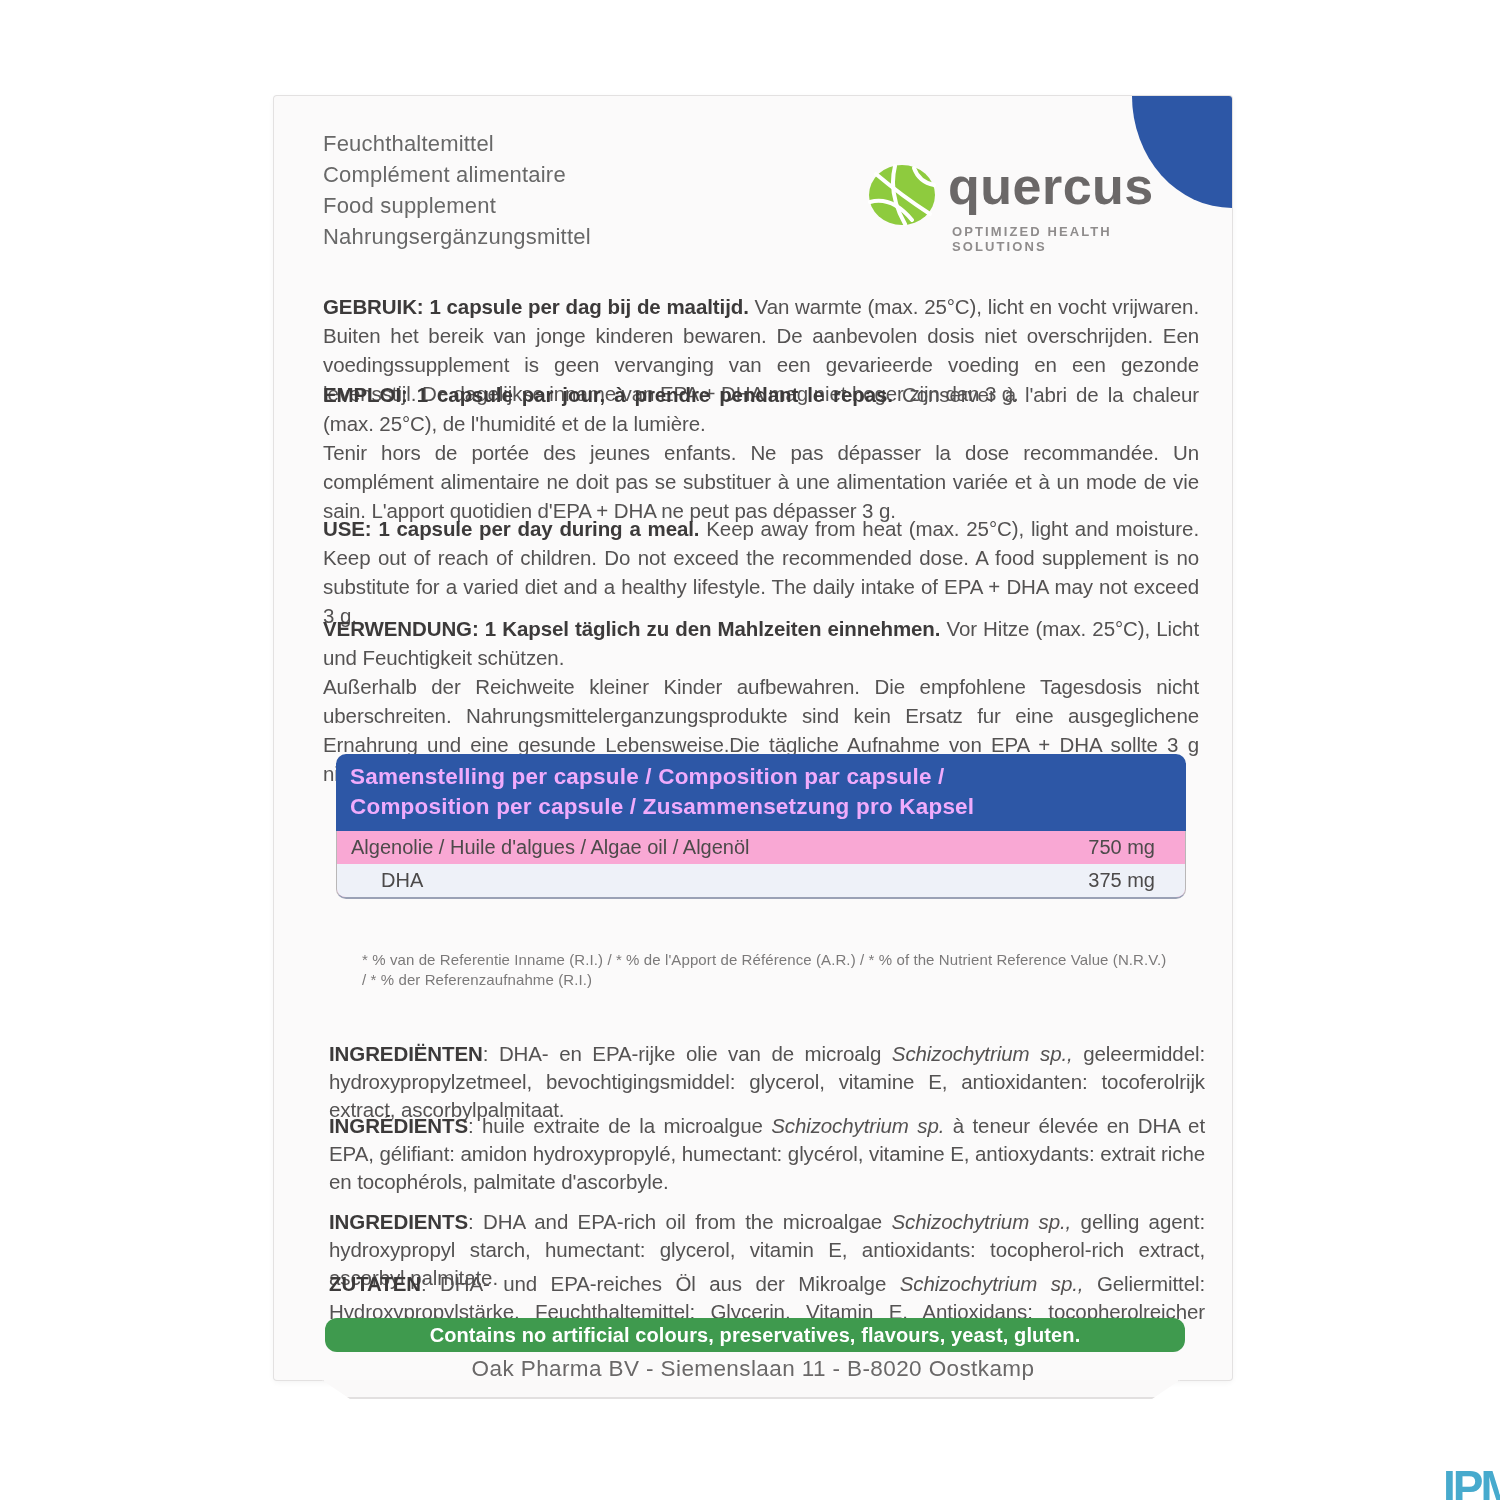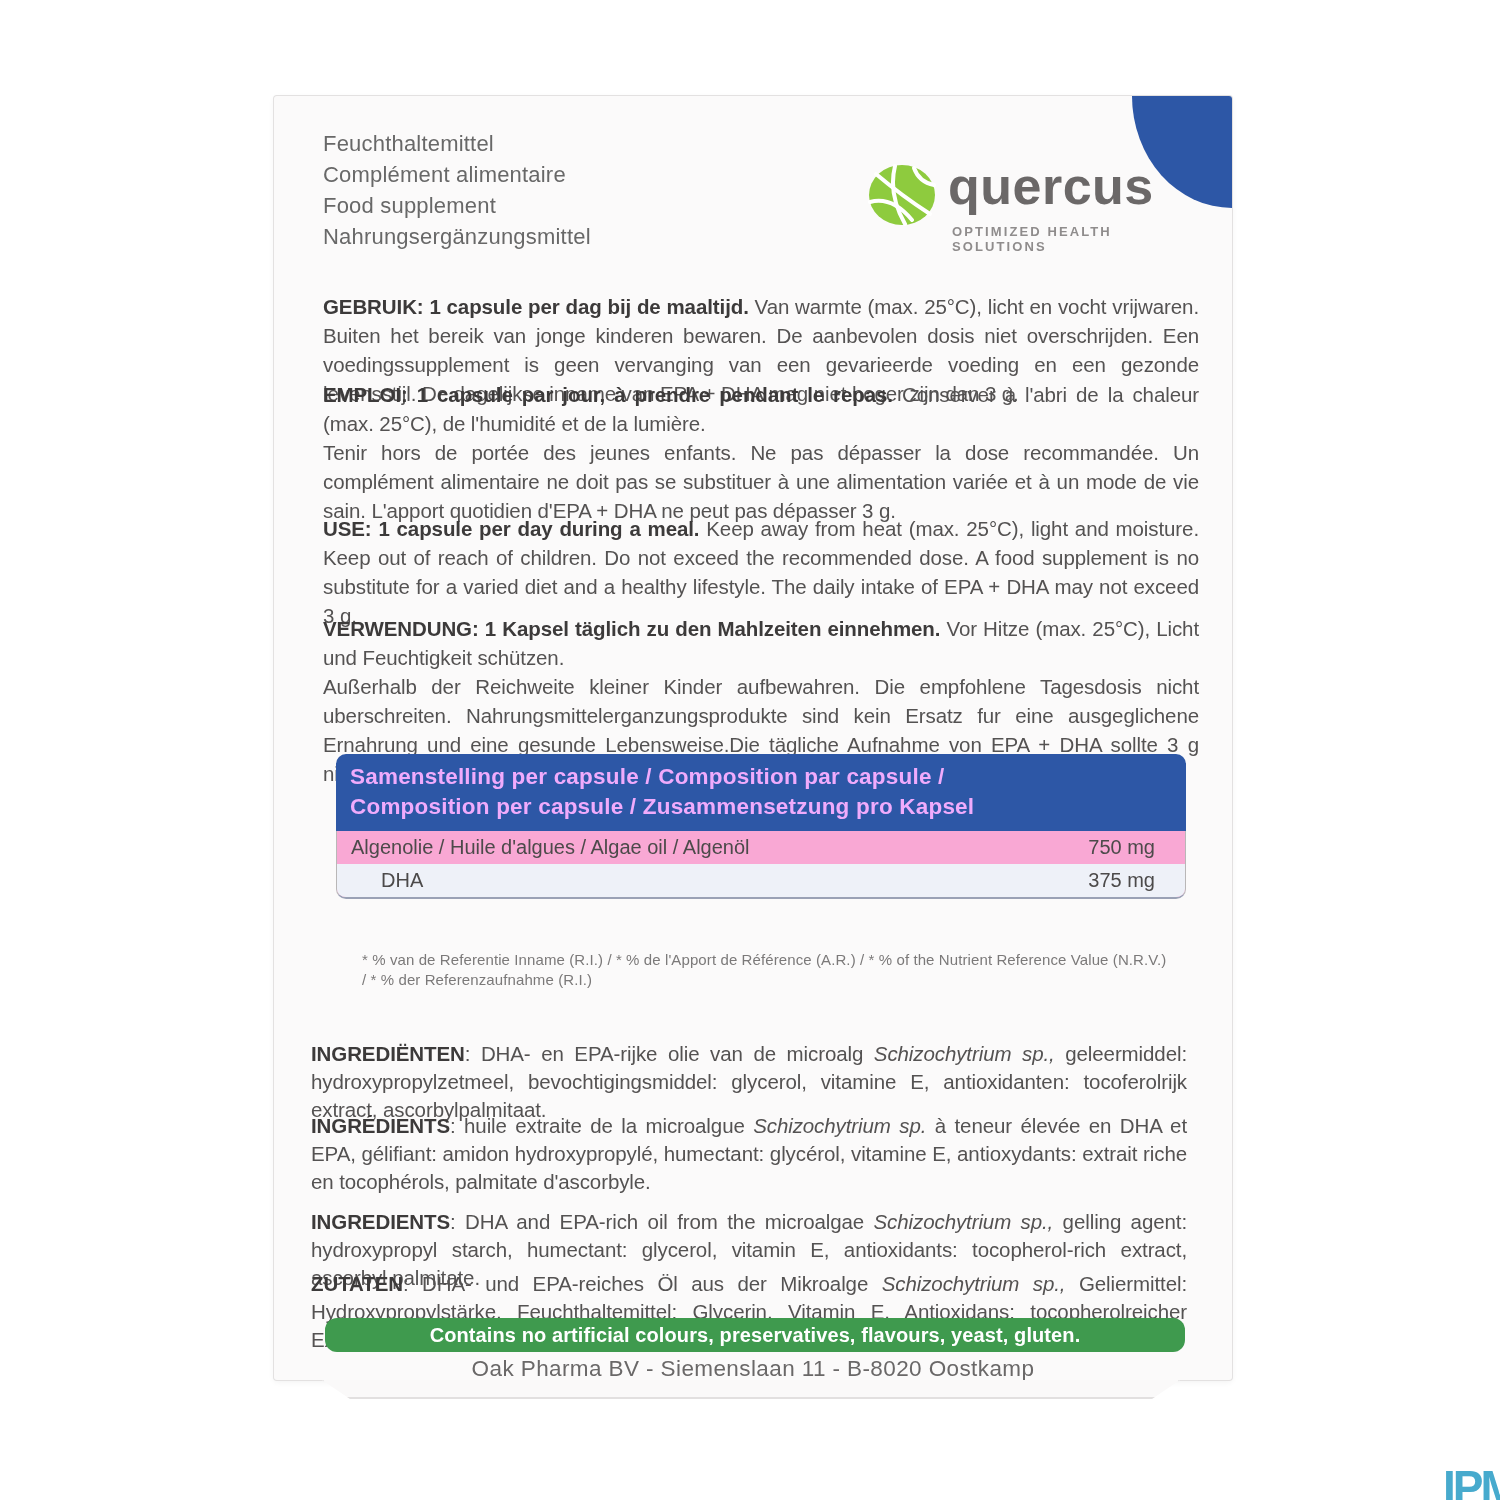--- a/index.html
+++ b/index.html
@@ -76,21 +76,21 @@
   .comp-row:nth-child(even){background:#eef1f8;}
   .comp-row .ind{padding-left:30px;}
   .comp-row .note{position:absolute;left:192px;}
   .comp-row .val{margin-left:auto;}
   .footnote{
     position:absolute;left:88px;top:854px;width:812px;
     font-size:15px;line-height:20px;color:#7b7979;letter-spacing:.1px;
   }
   
   .ingr{
-    position:absolute;left:37px;width:876px;
+    position:absolute;left:55px;width:876px;
     font-size:20.5px;line-height:28px;color:#545252;
     text-align:justify;letter-spacing:-0.1px;
   }
   .ingr .b{font-weight:700;color:#3c3a3a;}
   .ingr .i{font-style:italic;}
   #i-nl{top:944px;}
   #i-fr{top:1016px;}
   #i-en{top:1112px;}
   #i-de{top:1174px;}
   .claim-banner{

